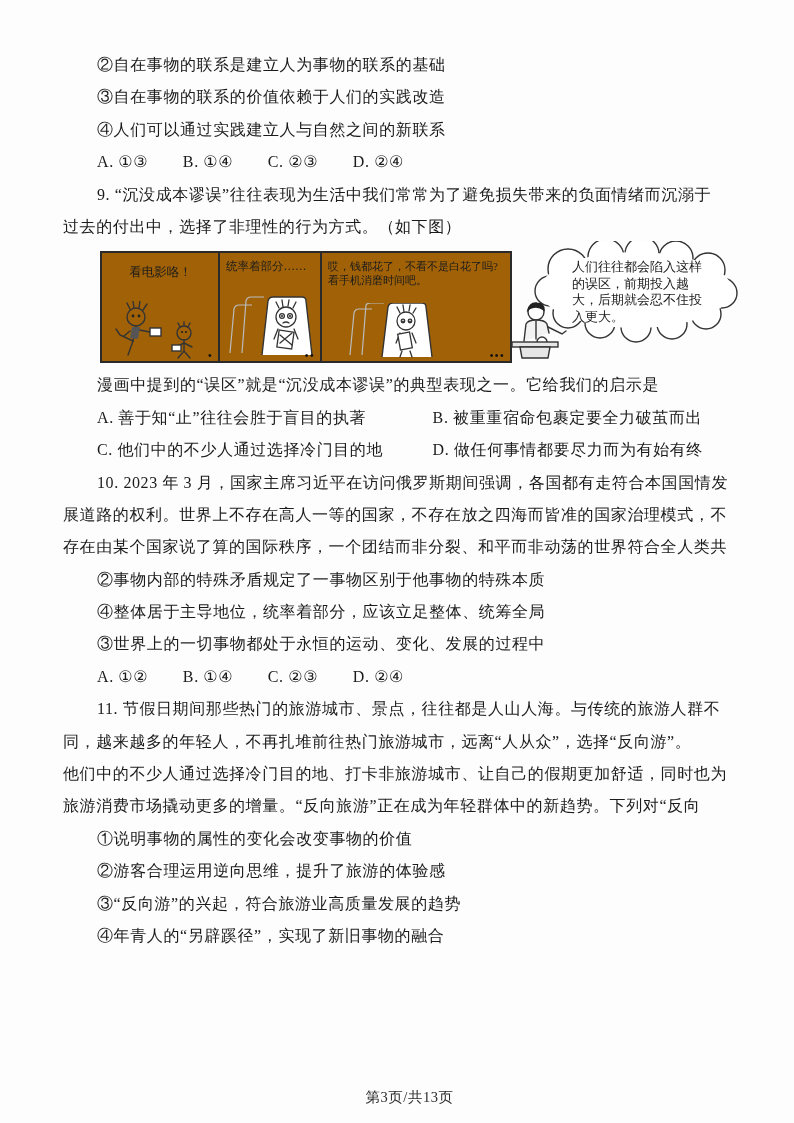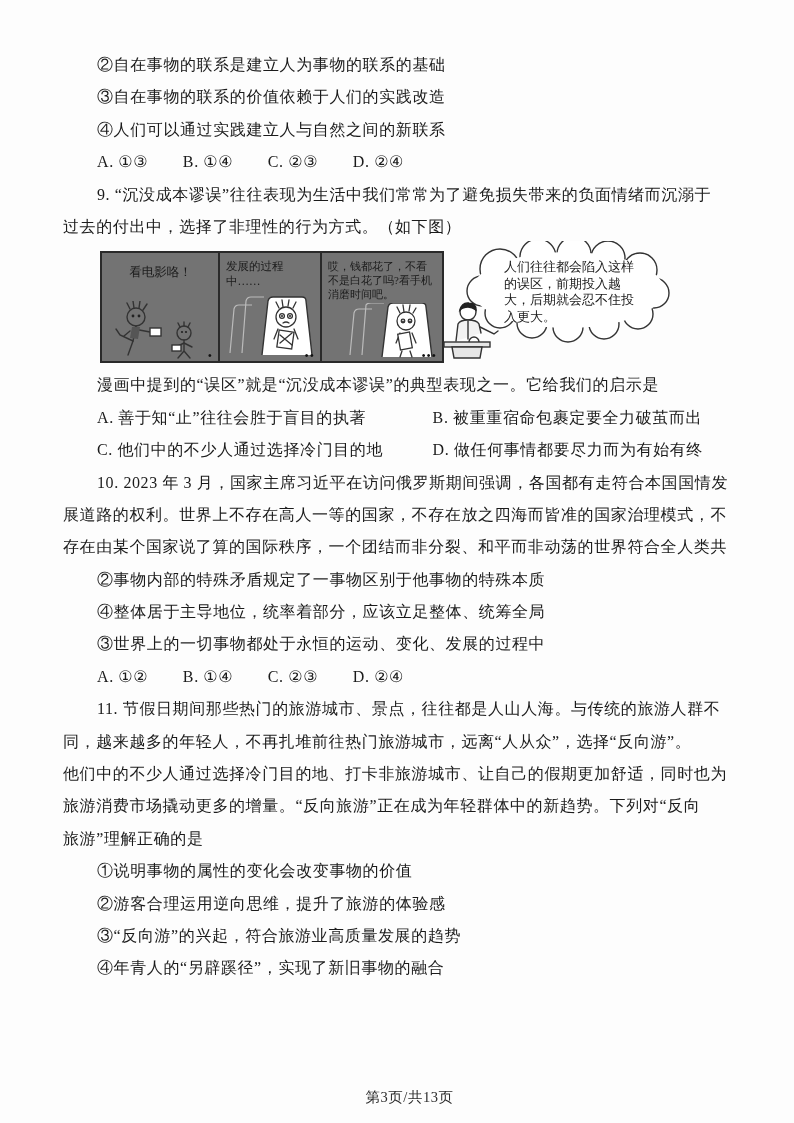--- a/index.html
+++ b/index.html
@@ -13,21 +13,21 @@
   .line {
     height:32.4px; line-height:32.4px; font-size:16px;
     letter-spacing:0.6px; white-space:nowrap;
   }
   .indent { padding-left:34px; }
   .answers span { display:inline-block; margin-right:30px; }
   .optrow .opt-left { display:inline-block; width:331px; }
   
   .comic-row { position:relative; height:116px; margin:4px 0 6px 0; padding-left:37px; display:flex; }
   .strip {
-    width:344px; height:112px; border:2px solid #2a2a2a; background:#737373;
+    width:412px; height:112px; border:2px solid #2a2a2a; background:#a16207;
     display:flex; box-sizing:border-box; margin-top:4px;
   }
   .panel { position:relative; box-sizing:border-box; border-right:2px solid #2a2a2a; }
   .panel.p1 { width:118px; }
   .panel.p2 { width:102px; }
   .panel.p3 { flex:1; border-right:none; }
   .caption { font-size:12.5px; line-height:15px; padding:6px 5px 0 6px; white-space:normal; letter-spacing:0; }
   .p1 .caption { text-align:center; padding-top:12px; }
   .p2 .caption { font-size:11.5px; }
   .p3 .caption { font-size:11px; line-height:14px; }
@@ -93,21 +93,21 @@
               <circle cx="27" cy="15" r="1.4"></circle>
                 <circle cx="33" cy="15" r="1.4"></circle>
               <circle cx="76" cy="31" r="1.1"></circle>
                 <circle cx="80" cy="31" r="1.1"></circle>
             </g>
           </svg>
           <div class="dots">•</div>
         </div>
 
         <div class="panel p2">
-          <div class="caption">发展的过程中……</div>
+          <div class="caption">统率着部分……</div>
           <svg class="figure-svg" width="94" height="66" viewBox="0 0 94 66">
             <g fill="none" stroke="#bbbbbb" stroke-width="1.2">
               <path d="M6 60 L10 16 Q11 12 15 12 L28 12"></path>
               <path d="M18 60 L22 8 Q23 4 27 4 L40 4"></path>
             </g>
             <g fill="#fff" stroke="#333" stroke-width="1.4">
               <path d="M38 62 L44 8 Q45 4 49 4 L78 4 Q82 4 82 8 L88 62"></path>
             </g>
             <g fill="none" stroke="#333" stroke-width="1.3" stroke-linecap="round">
               <circle cx="62" cy="24" r="10" fill="#fff"></circle>
@@ -212,21 +212,20 @@
       <span>A. ①②</span>
       <span>B. ①④</span>
       <span>C. ②③</span>
       <span>D. ②④</span>
     </div>
 
     <div class="line indent">11. 节假日期间那些热门的旅游城市、景点，往往都是人山人海。与传统的旅游人群不</div>
     <div class="line">同，越来越多的年轻人，不再扎堆前往热门旅游城市，远离“人从众”，选择“反向游”。</div>
     <div class="line">他们中的不少人通过选择冷门目的地、打卡非旅游城市、让自己的假期更加舒适，同时也为</div>
     <div class="line">旅游消费市场撬动更多的增量。“反向旅游”正在成为年轻群体中的新趋势。下列对“反向</div>
-    <div class="line">旅游”理解正确的是</div>
     <div class="line indent">①说明事物的属性的变化会改变事物的价值</div>
     <div class="line indent">②游客合理运用逆向思维，提升了旅游的体验感</div>
     <div class="line indent">③“反向游”的兴起，符合旅游业高质量发展的趋势</div>
     <div class="line indent">④年青人的“另辟蹊径”，实现了新旧事物的融合</div>
   </div>
 
   <div class="footer">第3页/共13页</div>
 </div>
 
 </body></html>

